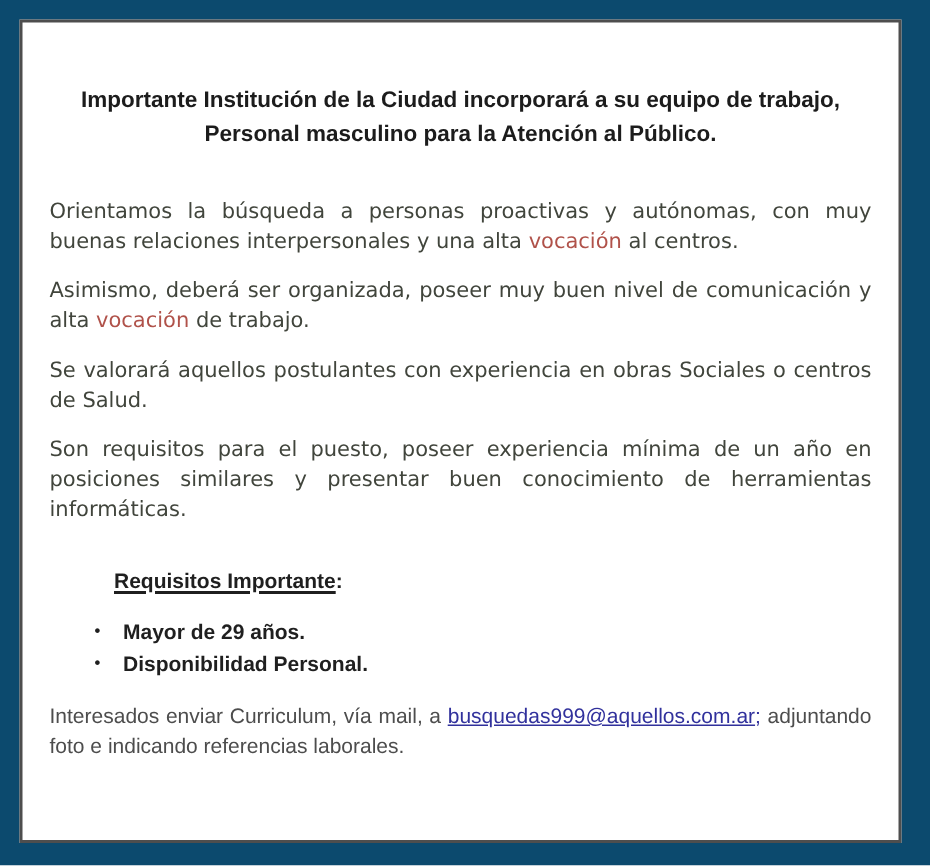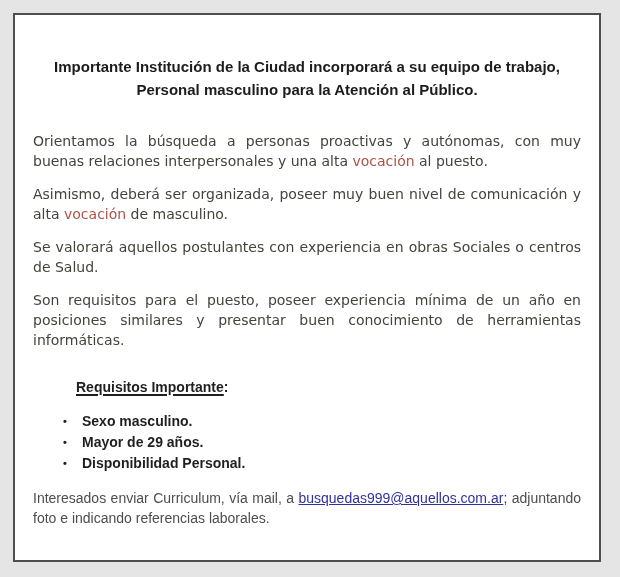--- a/index.html
+++ b/index.html
@@ -4,21 +4,21 @@
 <style>
   html, body {
     margin: 0;
     padding: 0;
     background: #ffffff;
   }
   .page {
     position: relative;
     width: 620px;
     height: 577px;
-    background: #e5e5e5;
+    background: #0c4a6e;
     overflow: hidden;
   }
   .doc {
     position: absolute;
     left: 13px;
     top: 13px;
     width: 588px;
     height: 549px;
     box-sizing: border-box;
     border: 2px solid var(--border, #4e4e4e);
@@ -104,32 +104,31 @@
   }
 </style>
 </head>
 <body>
 
 <div class="page">
   <div class="doc">
 
     <h1 class="title">Importante Institución de la Ciudad incorporará a su equipo de trabajo, Personal masculino para la Atención al Público.</h1>
 
-    <p class="body-para first"><span class="seg">Orientamos la búsqueda a personas proactivas y autónomas, con muy buenas relaciones interpersonales y una alta </span><span class="seg-accent">vocación</span><span class="seg"> al puesto.</span></p>
+    <p class="body-para first"><span class="seg">Orientamos la búsqueda a personas proactivas y autónomas, con muy buenas relaciones interpersonales y una alta </span><span class="seg-accent">vocación</span><span class="seg"> al centros.</span></p>
 
-    <p class="body-para"><span class="seg">Asimismo, deberá ser organizada, poseer muy buen nivel de comunicación y alta </span><span class="seg-accent">vocación</span><span class="seg"> de masculino.</span></p>
+    <p class="body-para"><span class="seg">Asimismo, deberá ser organizada, poseer muy buen nivel de comunicación y alta </span><span class="seg-accent">vocación</span><span class="seg"> de trabajo.</span></p>
 
     <p class="body-para"><span class="seg">Se valorará aquellos postulantes con experiencia en obras Sociales o centros de Salud.</span></p>
 
     <p class="body-para"><span class="seg">Son requisitos para el puesto, poseer experiencia mínima de un año en posiciones similares y presentar buen conocimiento de herramientas informáticas.</span></p>
 
     <h2 class="req-heading"><span class="req-underline">Requisitos Importante</span><span>:</span></h2>
 
     <ul class="req-list">
-        <li>Sexo masculino.</li>
         <li>Mayor de 29 años.</li>
         <li>Disponibilidad Personal.</li>
       </ul>
 
     <p class="contact"><span class="seg">Interesados enviar Curriculum, vía mail, a </span><a href="#" class="seg-link">busquedas999@aquellos.com.ar</a><span class="seg-linkpunct">;</span><span class="seg"> adjuntando foto e indicando referencias laborales.</span></p>
 
   </div>
 </div>
 
 </body></html>

